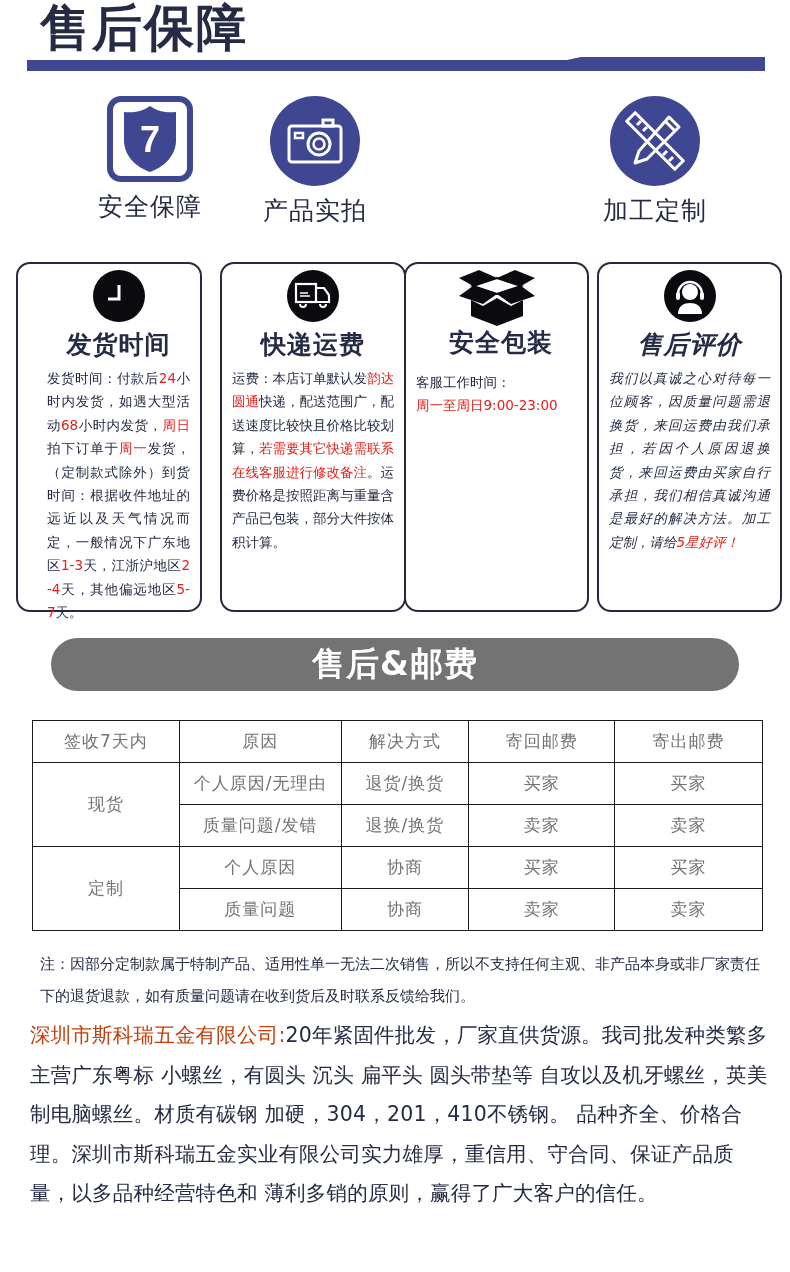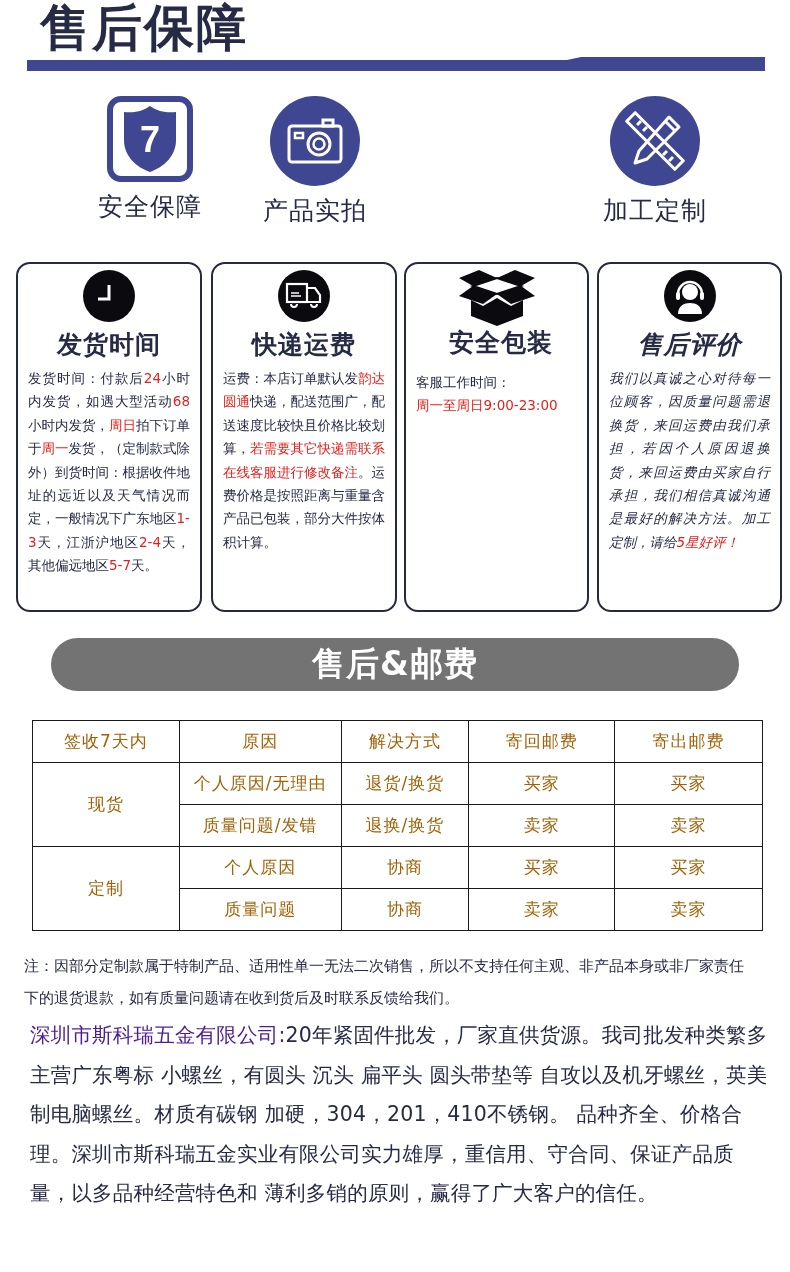--- a/index.html
+++ b/index.html
@@ -23,26 +23,26 @@
   .card .cico { width: 52px; height: 52px; border-radius: 50%; background: #0b0b0f; margin: 6px auto 0; display: flex; align-items: center; justify-content: center; }
   .card .ctitle { text-align: center; font-size: 25px; font-weight: bold; color: #262b45; margin-top: 6px; letter-spacing: 1px; }
   .card .cbody { padding: 0 10px 0 10px; margin-top: 6px; font-size: 13.5px; line-height: 23.4px; color: #262b45; text-align: justify; word-break: break-all; }
   .red { color: #e3201b; }
   .card .cbody p + p { margin-top: 12px; }
 
   .pill { position: absolute; left: 51px; top: 638px; width: 688px; height: 53px; border-radius: 27px; background: #737373; display: flex; align-items: center; justify-content: center; }
   .pill span { color: #fff; font-size: 33px; font-weight: bold; letter-spacing: 1px; }
 
   table.fees { position: absolute; left: 32px; top: 720px; width: 731px; border-collapse: collapse; }
-  table.fees td, table.fees th { border: 1px solid #1a1a1a; text-align: center; font-size: 17px; font-weight: normal; color: #a16207; height: 42px; letter-spacing: 1px; }
+  table.fees td, table.fees th { border: 1px solid #1a1a1a; text-align: center; font-size: 17px; font-weight: normal; color: #737373; height: 42px; letter-spacing: 1px; }
   table.fees th { height: 42px; }
 
-  .note { position: absolute; left: 24px; top: 950px; width: 720px; font-size: 15px; line-height: 32px; color: #262b45; }
+  .note { position: absolute; left: 40px; top: 950px; width: 720px; font-size: 15px; line-height: 32px; color: #262b45; font-family: Liberation Mono, monospace; }
   .company { position: absolute; left: 30px; top: 1016px; width: 740px; font-size: 20.5px; line-height: 39.5px; color: #262b45; letter-spacing: 0.2px; }
-  .company .red { color: #4c1d95; }
+  .company .red { color: #c2410c; }
 </style>
 </head>
 <body>
 
 <h1 class="page-title">售后保障</h1>
 <div class="title-bar">
   <div class="thin"></div>
   <div class="thick"></div>
 </div>
 
@@ -83,33 +83,33 @@
           <path d="M44 6 L54 16 L22 48 L10 52 L14 40 Z"></path>
           <line x1="40" y1="10" x2="50" y2="20"></line>
         </g>
       </svg>
     </div>
     <div class="label">加工定制</div>
   </div>
 </div>
 
 <div class="cards">
-  <div class="card" style="left:16px; width:186px;">
+  <div class="card" style="left:16px; width:186px;padding-left:19px;">
     <div class="cico">
       <svg width="30" height="30" viewBox="0 0 30 30">
           <path d="M15 4 L15 18 L4 18" fill="none" stroke="#fff" stroke-width="3"></path>
         </svg>
     </div>
     <div class="ctitle">发货时间</div>
     <div class="cbody">
       <span>发货时间：付款后</span><span class="red">24</span><span>小时内发货，如遇大型活动</span><span class="red">68</span><span>小时内发货，</span><span class="red">周日</span><span>拍下订单于</span><span class="red">周一</span><span>发货，（定制款式除外）到货时间：根据收件地址的远近以及天气情况而定，一般情况下广东地区</span><span class="red">1-3</span><span>天，江浙沪地区</span><span class="red">2-4</span><span>天，其他偏远地区</span><span class="red">5-7</span><span>天。</span>
     </div>
   </div>
 
-  <div class="card" style="left:211px; width:186px;">
+  <div class="card" style="left:220px; width:186px;">
     <div class="cico">
       <svg width="38" height="30" viewBox="0 0 38 30">
         <rect x="2" y="3" width="20" height="18" fill="none" stroke="#fff" stroke-width="2.2"></rect>
         <path d="M22 7 L30 7 L35 14 L35 21 L22 21" fill="none" stroke="#fff" stroke-width="2.2"></path>
         <line x1="6" y1="15" x2="16" y2="15" stroke="#fff" stroke-width="1.5"></line>
         <line x1="6" y1="12" x2="14" y2="12" stroke="#fff" stroke-width="1.5"></line>
         <path d="M6 23 a3 3 0 0 0 6 0" fill="none" stroke="#fff" stroke-width="2"></path>
         <path d="M26 23 a3 3 0 0 0 6 0" fill="none" stroke="#fff" stroke-width="2"></path>
       </svg>
     </div>

